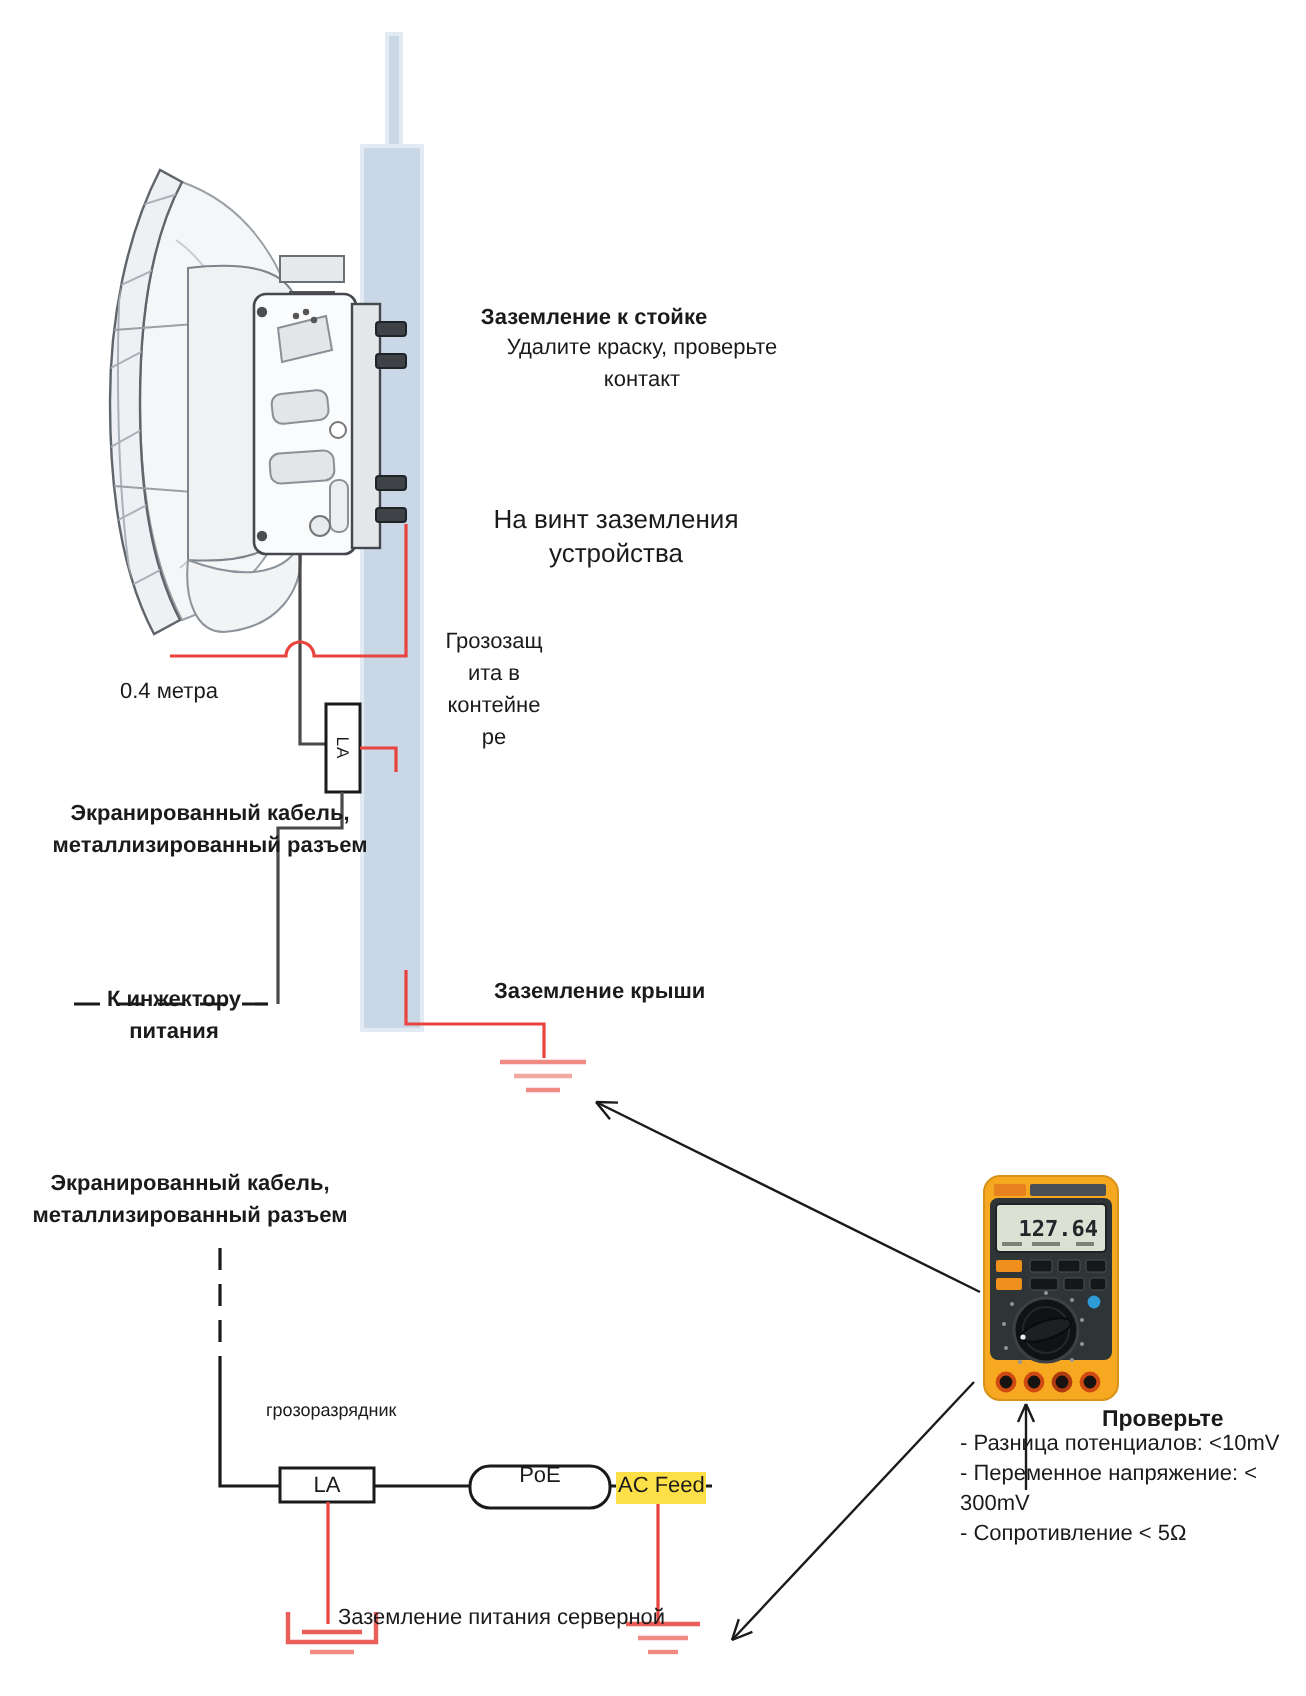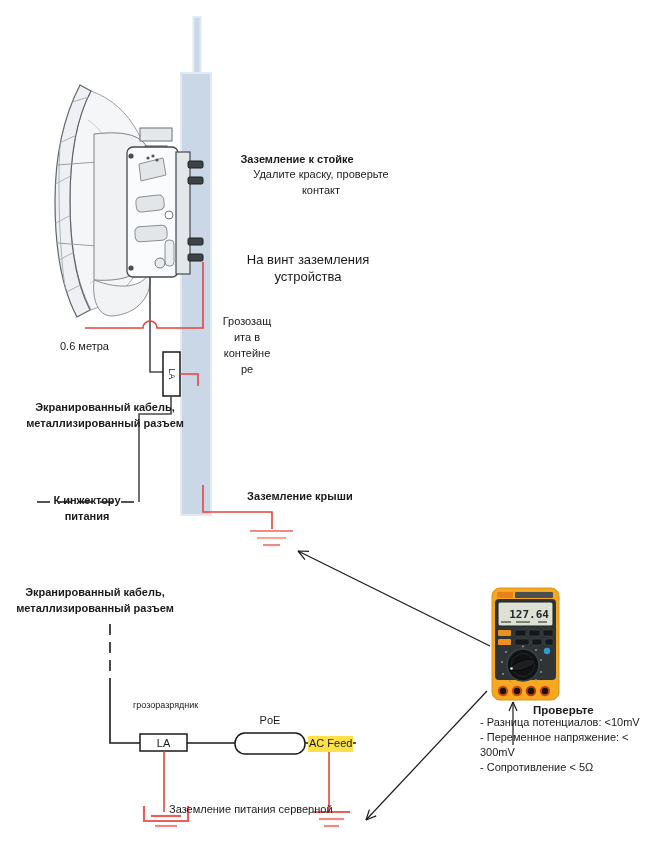--- a/index.html
+++ b/index.html
@@ -17,27 +17,27 @@
   .rack-note{left:212px;top:167px;width:170px;line-height:1.45;margin-left:24px;}
   .device-note{left:232px;top:251px;width:152px;font-size:13px;line-height:1.32;}
   .surge-note{left:213px;top:314px;width:68px;line-height:1.45;}
   .dist{left:60px;top:339px;}
   .shield-top{left:24px;top:400px;width:162px;}
   .injector{left:40px;top:477px;width:94px;margin-top:16px;}
   .roof-ground{left:247px;top:489px;}
   .shield-bot{left:14px;top:585px;width:162px;}
   .arrester{left:133px;top:699px;font-size:9px;}
   .server-ground{left:169px;top:802px;}
-  .check-title{left:533px;top:702px;font-size:11.5px;}
+  .check-title{left:551px;top:702px;font-size:11.5px;}
   .check-list{left:480px;top:715px;width:172px;line-height:1.37;}
   .boxlbl{position:absolute;display:flex;align-items:center;justify-content:center;font-size:11px;}
   .la1{left:163px;top:352px;width:17px;height:44px;}
   .la1 span{transform:rotate(90deg);font-size:8.5px;letter-spacing:.5px;}
   .la2{left:140px;top:734px;width:47px;height:17px;}
-  .poe{left:235px;top:704px;width:70px;height:32px;}
+  .poe{left:235px;top:722px;width:70px;height:32px;}
   .acfeed{left:308px;top:736px;font-size:11px;background:#fde047;padding:0 1px;}
 </style>
 </head>
 <body>
 
 <div class="canvas">
 
   <svg width="653" height="848" viewBox="0 0 653 848">
     <defs>
       <clipPath id="rimClip">
@@ -186,21 +186,21 @@
 
   <div class="lbl bold ctr rack-title">Заземление к стойке</div>
   <div class="lbl ctr rack-note">Удалите краску, проверьте
 контакт</div>
   <div class="lbl ctr surge-note">Грозозащ
 ита в
 контейне
 ре</div>
   <div class="lbl ctr device-note">На винт  заземления
 устройства</div>
-  <div class="lbl dist">0.6 метра</div>
+  <div class="lbl dist">0.4 метра</div>
   <div class="lbl bold ctr shield-top">Экранированный кабель,
 металлизированный разъем</div>
   <div class="lbl bold ctr injector">К инжектору
 питания</div>
   <div class="lbl bold roof-ground">Заземление крыши</div>
   <div class="lbl bold ctr shield-bot">Экранированный кабель,
 металлизированный разъем</div>
   <div class="lbl arrester">грозоразрядник</div>
   <div class="lbl server-ground">Заземление питания серверной</div>
   <div class="lbl bold check-title">Проверьте</div>

